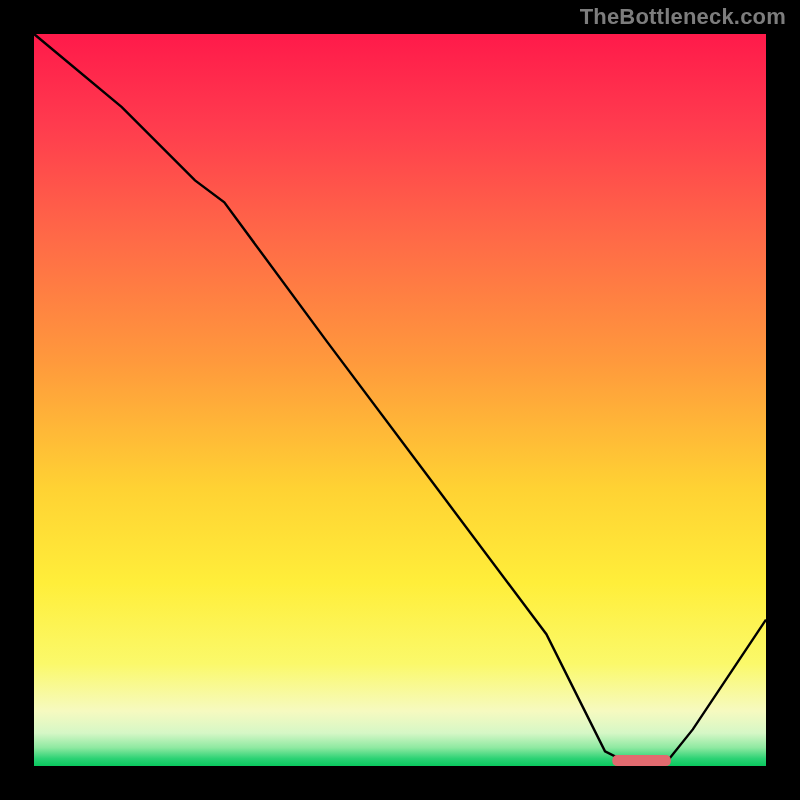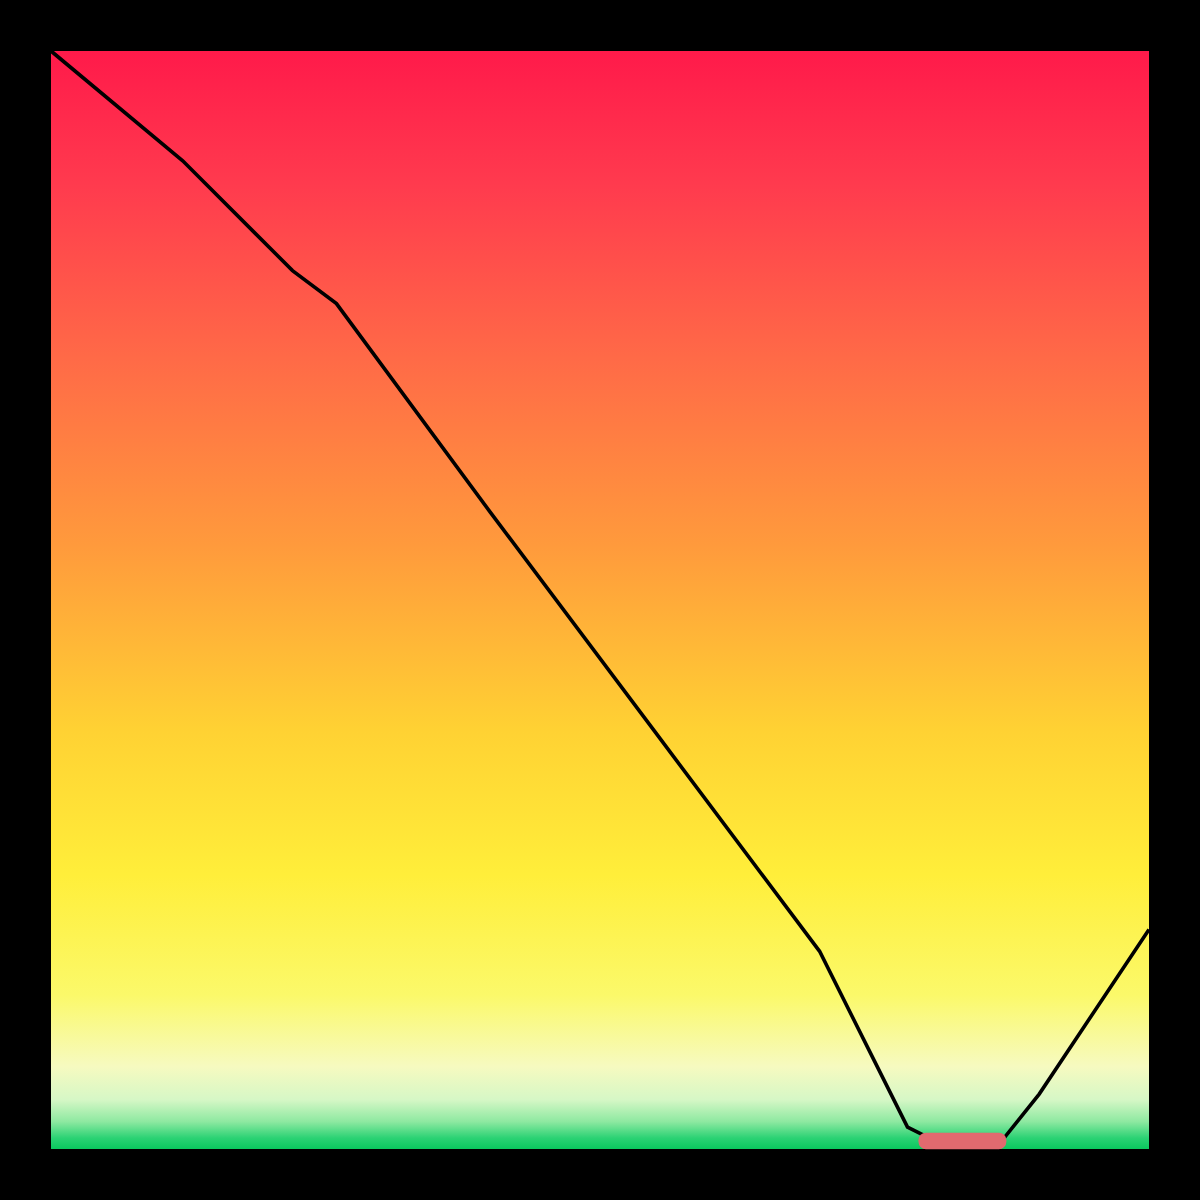--- a/index.html
+++ b/index.html
@@ -31,20 +31,21 @@
     position: absolute;
     left: 0;
     top: 0;
   }
 </style>
 </head>
 <body>
 
 <div class="frame">
 
+  <div class="watermark">TheBottleneck.com</div>
 
   <svg width="800" height="800" viewBox="0 0 800 800">
     <defs>
       <linearGradient id="bg-grad" x1="0" y1="0" x2="0" y2="1">
       <stop offset="0.00%" stop-color="#ff1a4a"></stop>
           <stop offset="12.00%" stop-color="#ff3a4e"></stop>
           <stop offset="28.00%" stop-color="#ff6a47"></stop>
           <stop offset="45.00%" stop-color="#ff9a3c"></stop>
           <stop offset="62.00%" stop-color="#ffd233"></stop>
           <stop offset="75.00%" stop-color="#ffee3a"></stop>

